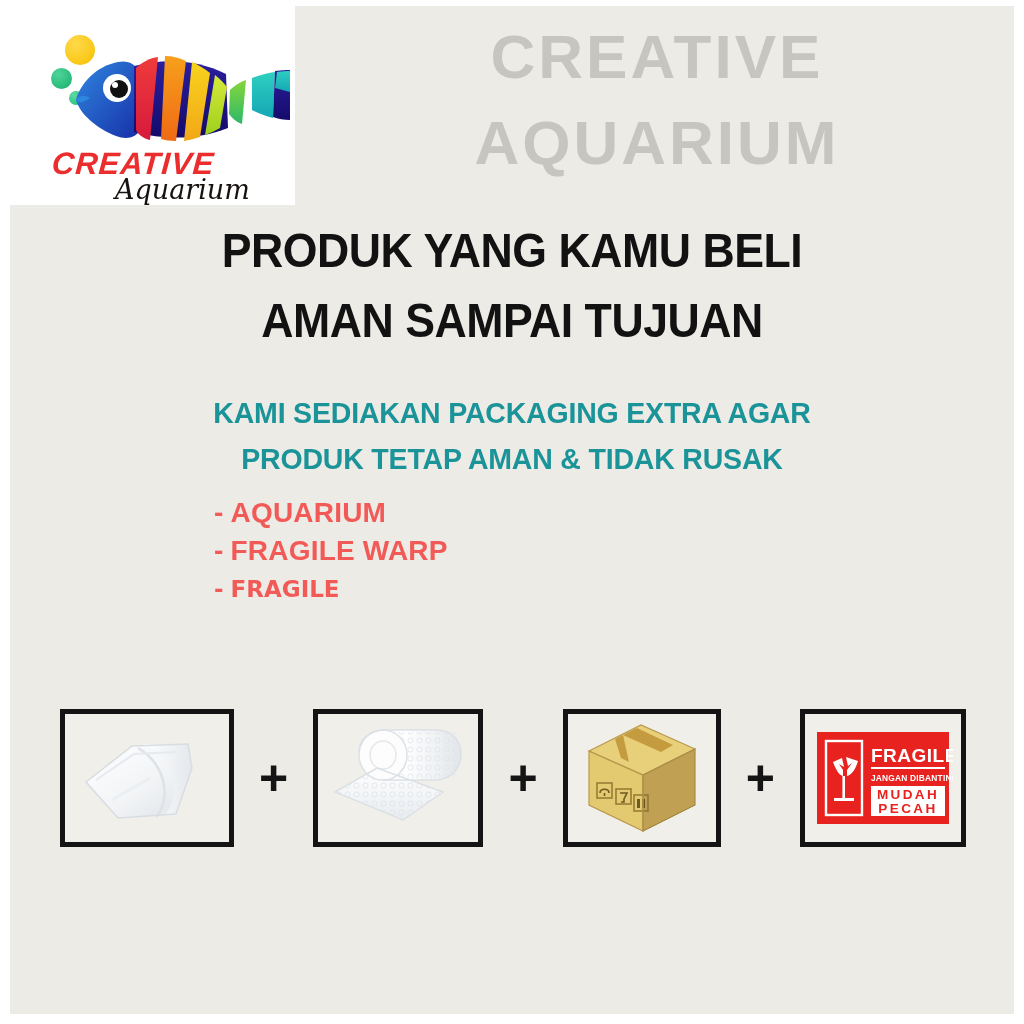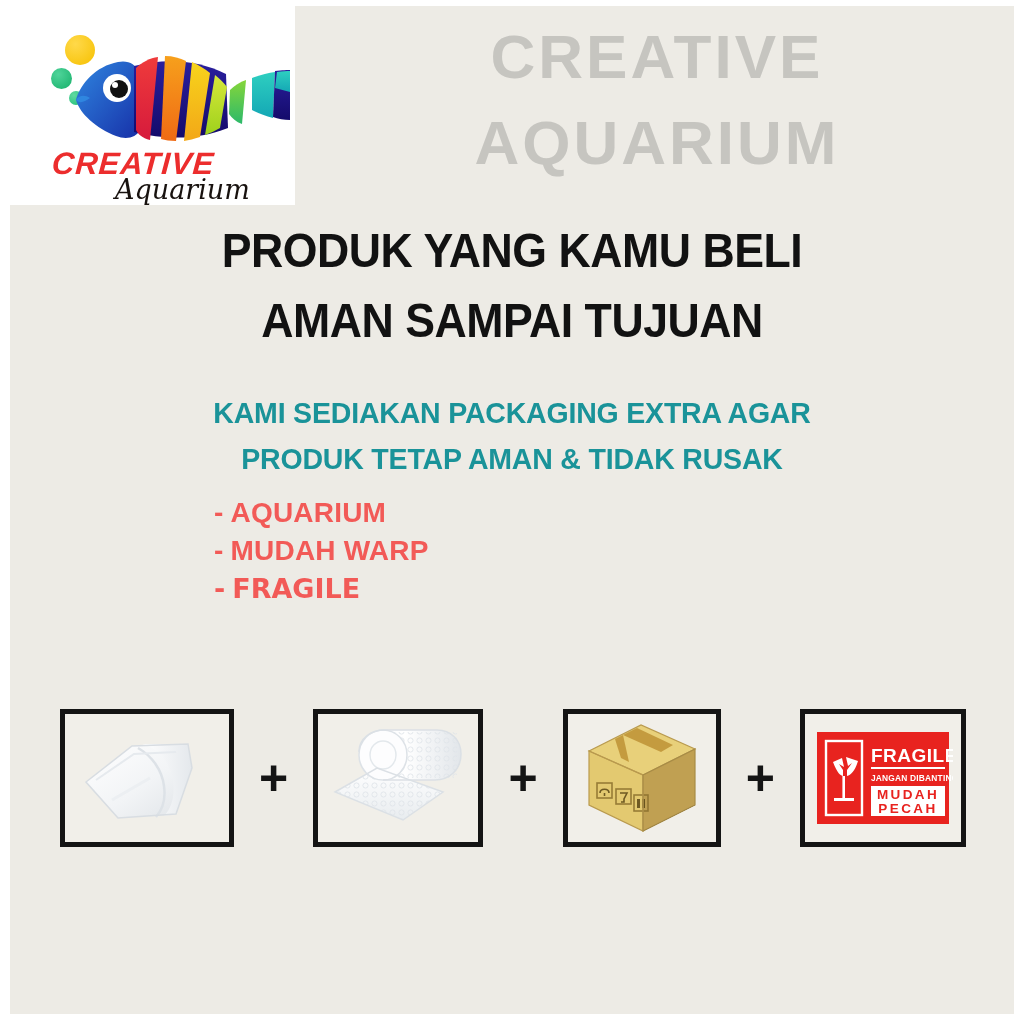--- a/index.html
+++ b/index.html
@@ -126,21 +126,21 @@
     font-weight: bold;
     font-size: 28px;
     line-height: 38px;
     color: #f25a57;
     letter-spacing: 0.2px;
     white-space: nowrap;
   }
   .bullet-row.wide {
     font-family: "DejaVu Sans", sans-serif;
     font-weight: bold;
-    font-size: 27px;
+    font-size: 23px;
     letter-spacing: 0px;
   }
   .dash { display: inline-block; margin-right: 7px; }
 
   
   .strip {
     position: absolute;
     left: 60px;
     top: 707px;
     width: 906px;
@@ -260,21 +260,21 @@
   <div class="subheading">
     <div>KAMI SEDIAKAN PACKAGING EXTRA AGAR</div>
     <div>PRODUK TETAP AMAN &amp; TIDAK RUSAK</div>
   </div>
 
   <div class="bullets">
     <div class="bullet-row">
       <span class="dash">-</span><span>AQUARIUM</span>
     </div>
     <div class="bullet-row">
-      <span class="dash">-</span><span>MUDAH WARP</span>
+      <span class="dash">-</span><span>FRAGILE WARP</span>
     </div>
     <div class="bullet-row wide">
       <span class="dash">-</span><span>FRAGILE</span>
     </div>
   </div>
 
   <div class="strip">
 
     <div class="frame frame-1">
       <svg class="art" width="150" height="120" viewBox="0 0 150 120">

